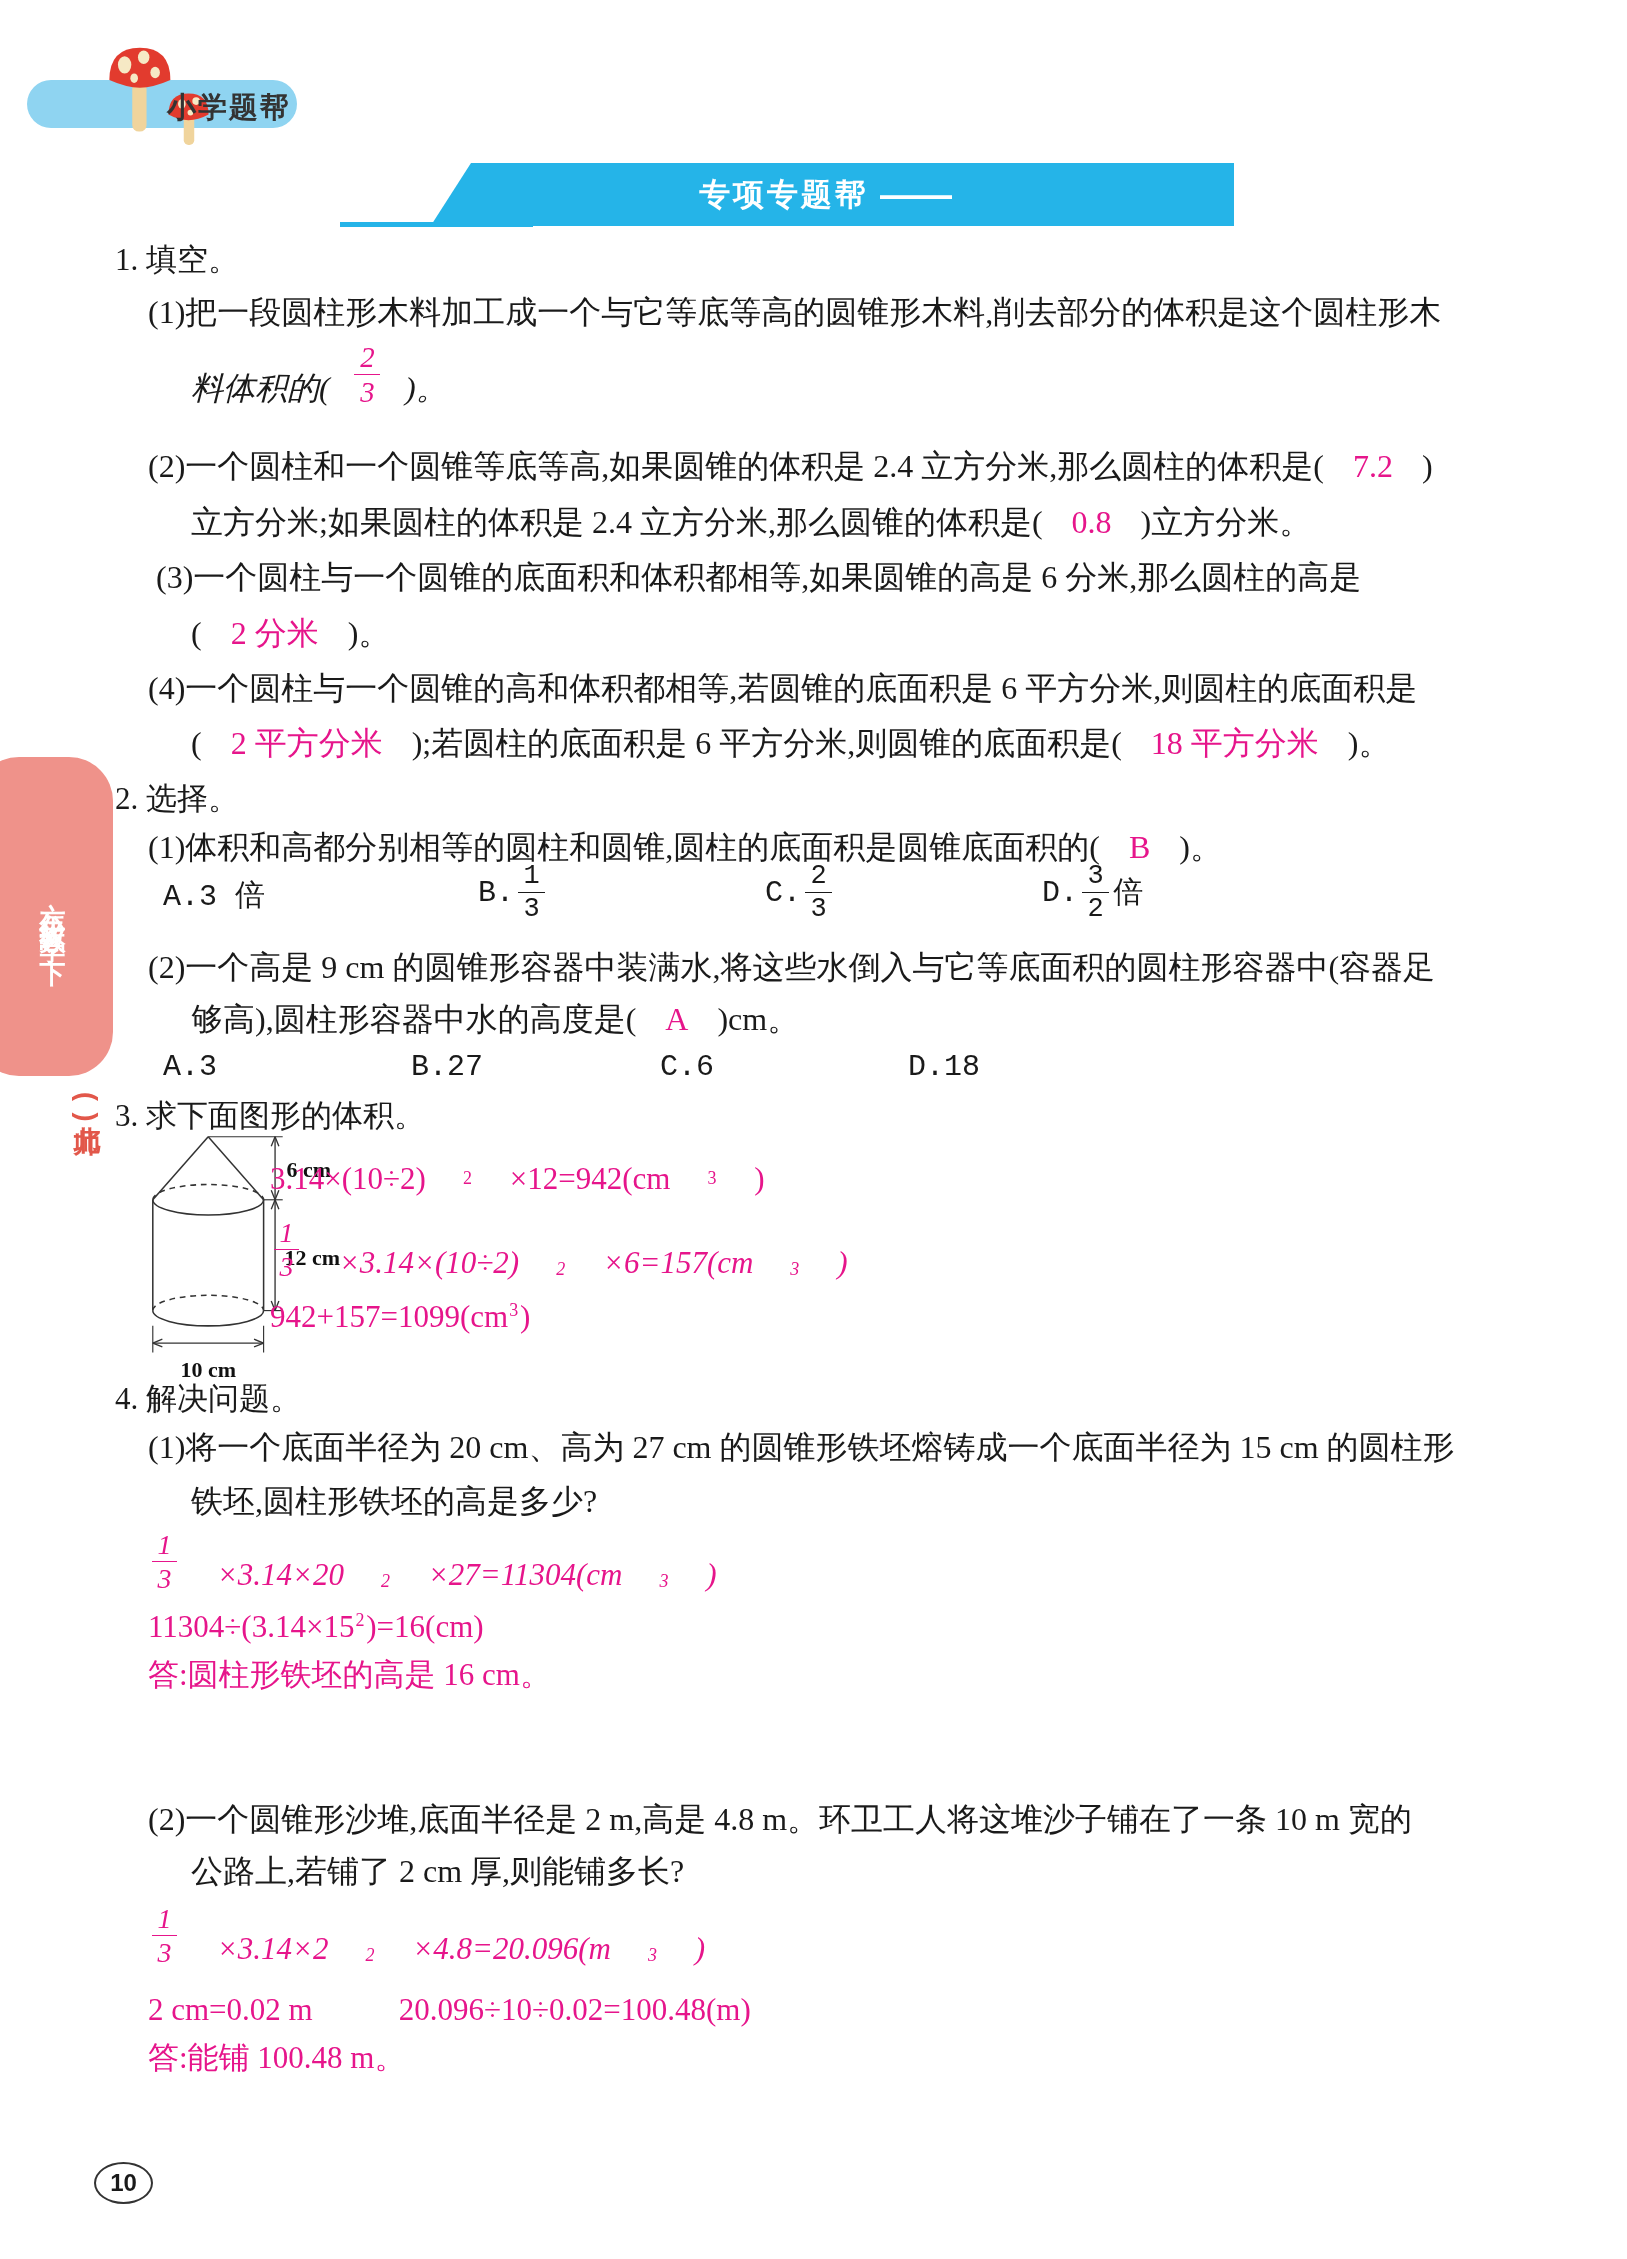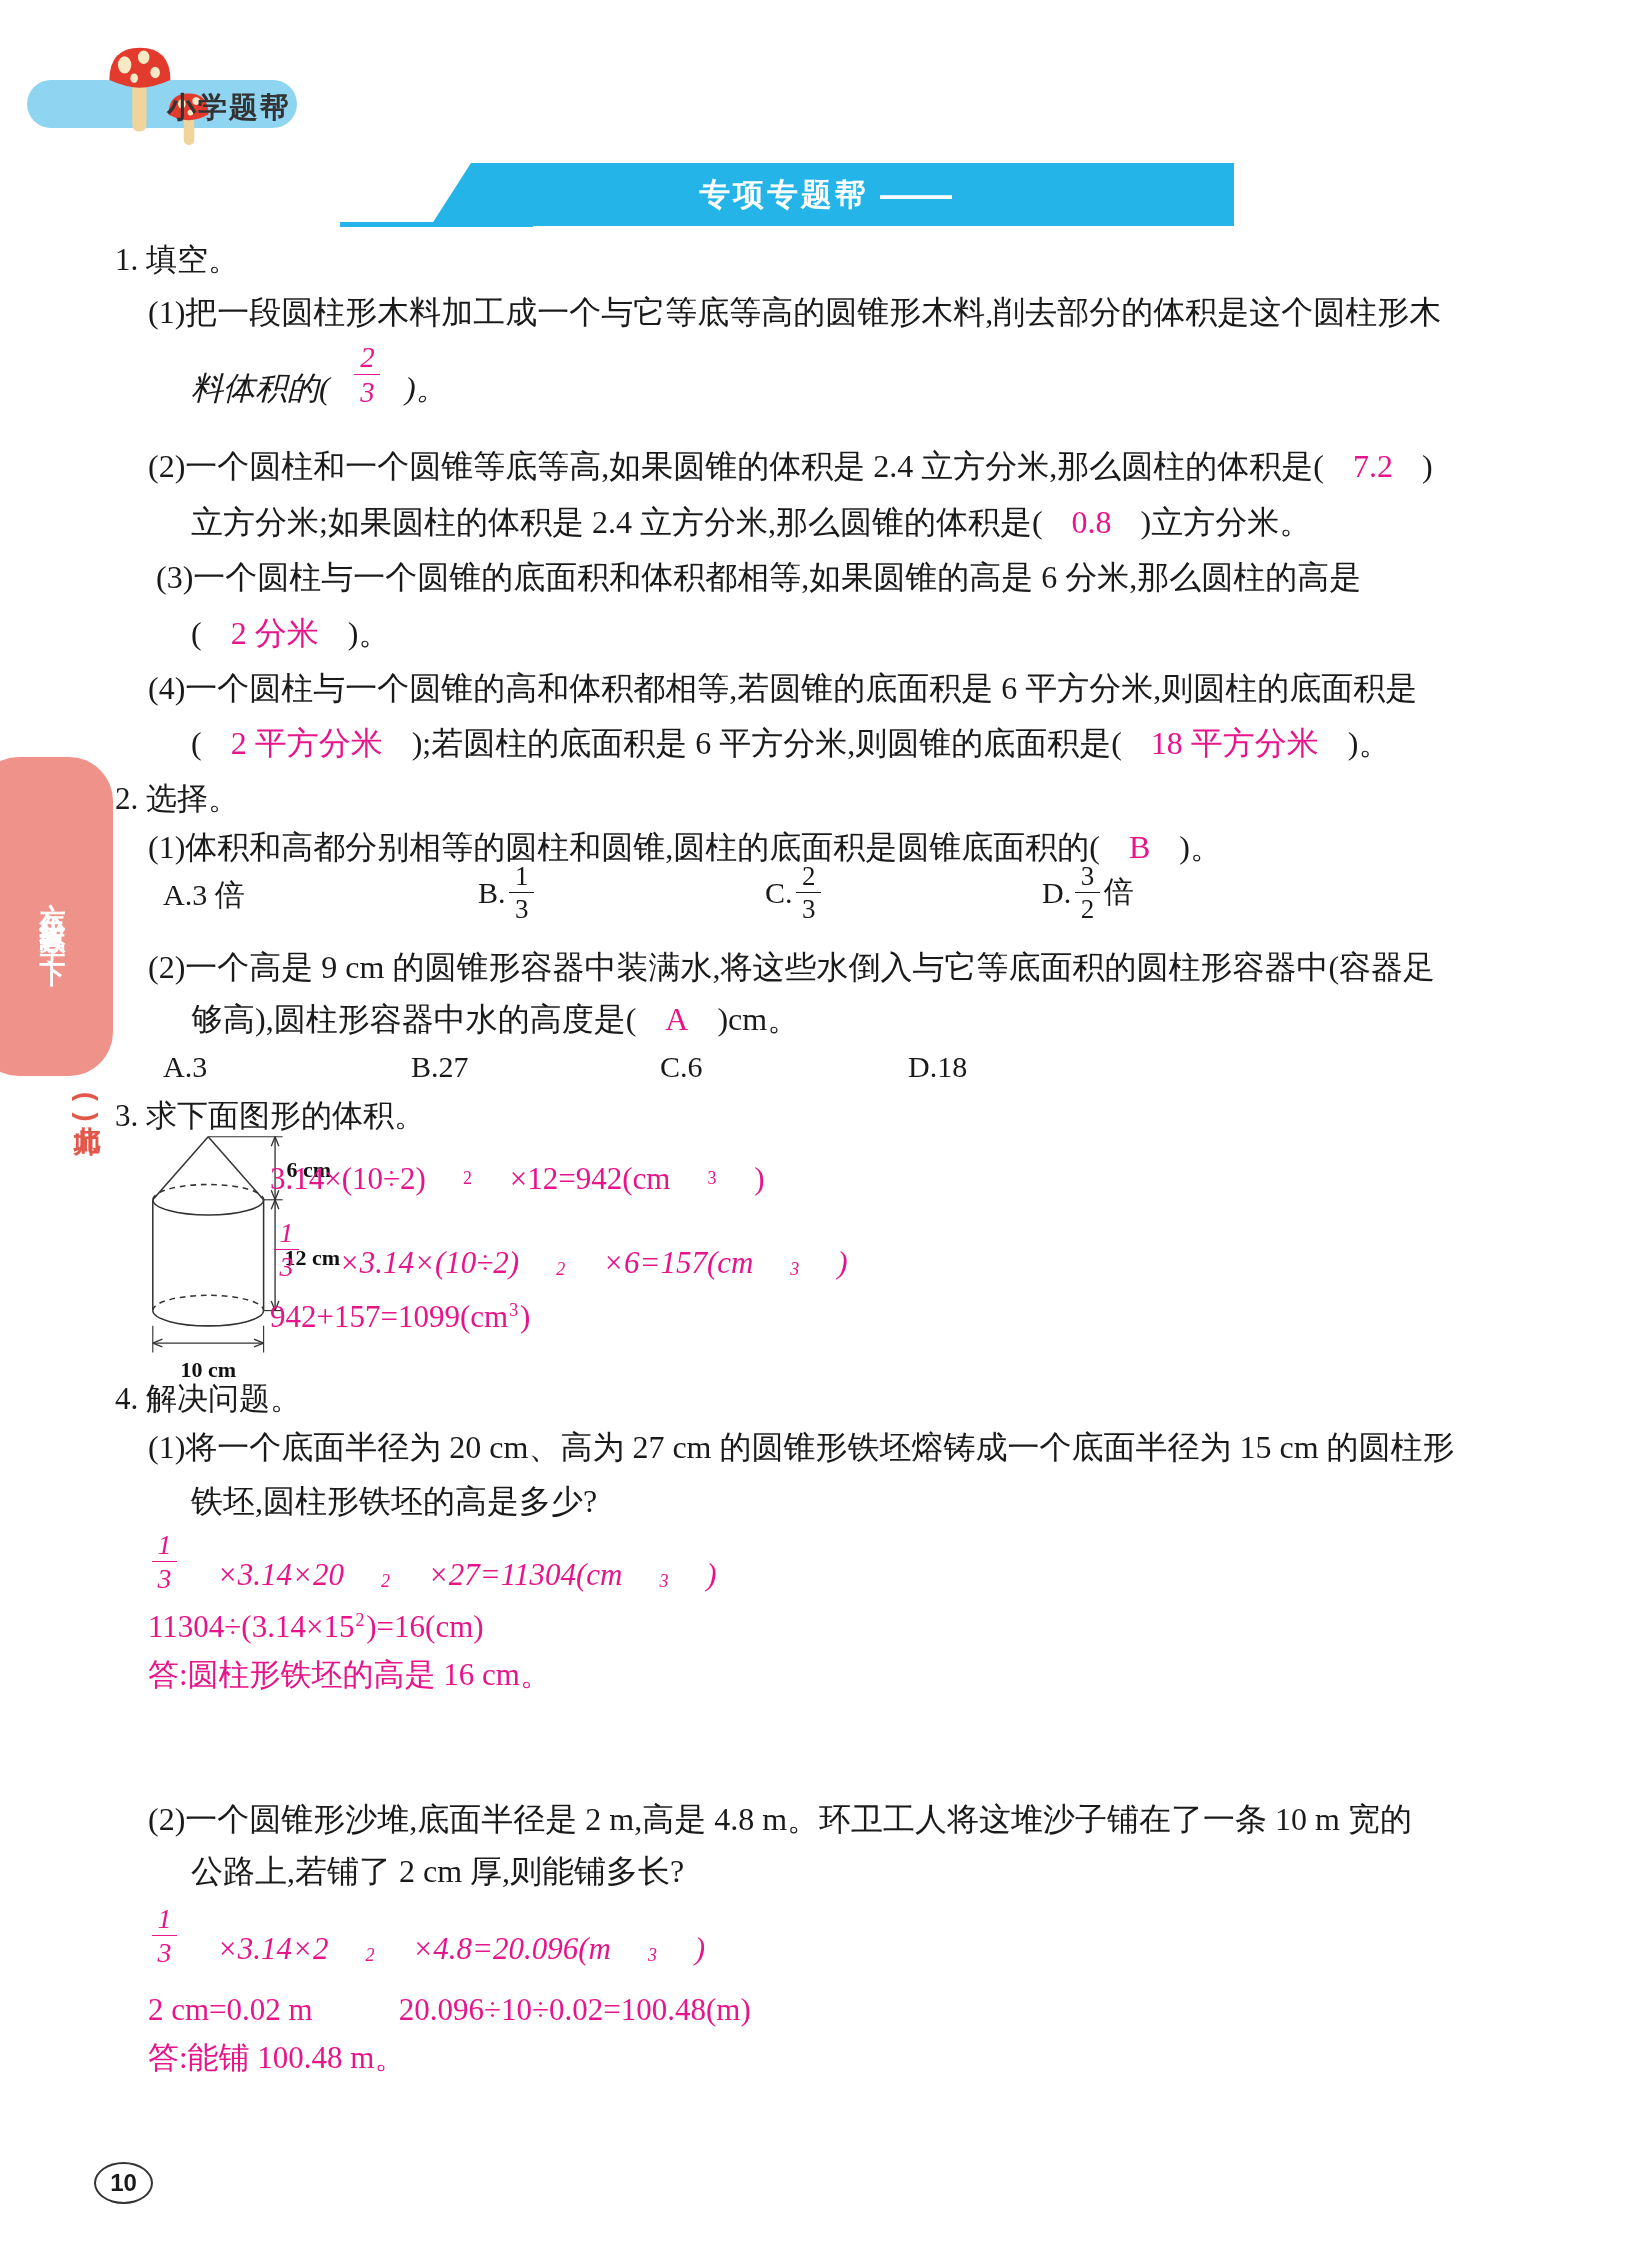--- a/index.html
+++ b/index.html
@@ -47,21 +47,21 @@
   .ans{color:var(--accent_pink);margin:0 21px;}
   .work{position:absolute;white-space:nowrap;color:var(--accent_pink);font-size:31px;line-height:1.2;gap:36px;}
   
   .frac{display:inline-flex;flex-direction:column;align-items:center;
     vertical-align:middle;line-height:1.05;font-size:0.9em;margin:0 3.8px;}
   .frac .num{padding:0 5.7px 1.9px;border-bottom:1.9px solid currentColor;}
   .frac .den{padding:1.9px 5.7px 0;}
   .sup{font-size:0.58em;vertical-align:super;margin:0 1.9px 0 1px;}
   
   .optrow{position:absolute;left:0;width:1628px;}
-  .opt{position:absolute;white-space:nowrap;font-size:30px;display:inline-flex;align-items:center;}
+  .opt{position:absolute;white-space:nowrap;font-size:30px;display:inline-flex;align-items:center;font-family:Liberation Mono, monospace;}
 </style>
 </head>
 <body>
 
 <div class="logo-pill"></div>
 <svg class="mushrooms" width="124" height="113" viewBox="0 0 130 118">
   <rect x="38" y="48" width="15" height="52" rx="7" fill="#f0d49c"></rect>
   <path d="M14 46 Q14 12 46 12 Q78 12 78 46 Q60 54 46 54 Q32 54 14 46 Z" fill="#e23b2e"></path>
   <ellipse cx="30" cy="30" rx="7" ry="9" fill="#f6e9c5"></ellipse>
   <ellipse cx="50" cy="22" rx="6" ry="7" fill="#f6e9c5"></ellipse>

